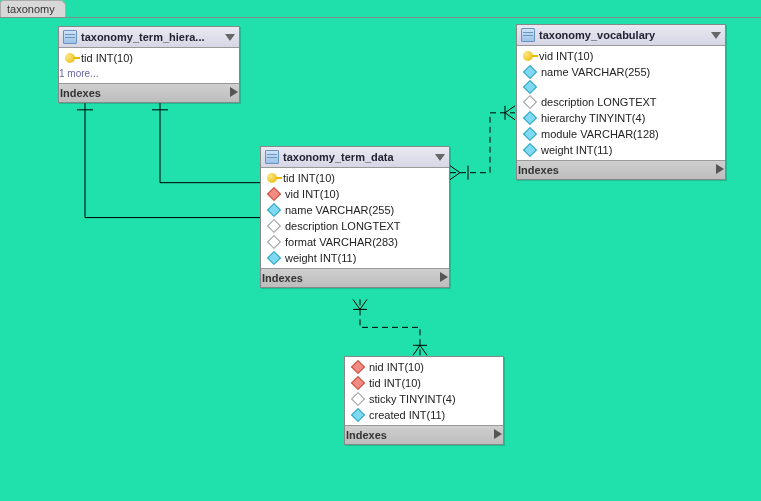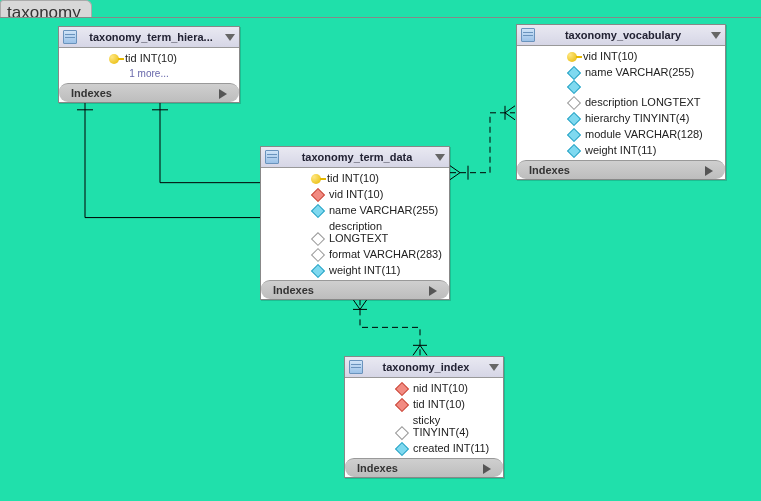--- a/index.html
+++ b/index.html
@@ -1,24 +1,24 @@
 <!DOCTYPE html>
 <html><head>
 <meta charset="utf-8">
 <style>
   body { margin:0; font-family: Tahoma, Verdana, sans-serif; font-size:11px; background:#1fe0aa; width:761px; height:501px; overflow:hidden; position:relative; }
-  .tab { position:absolute; top:0; left:0; background:#d8d8d8; border:1px solid #aaa; border-bottom:none; padding:2px 10px 2px 6px; font-size:17px; color:#333; border-top-left-radius:3px; border-top-right-radius:6px; }
+  .tab { position:absolute; top:0; left:0; background:#d8d8d8; border:1px solid #aaa; border-bottom:none; padding:2px 10px 2px 6px; font-size:11px; color:#333; border-top-left-radius:3px; border-top-right-radius:6px; }
   .canvas { position:absolute; top:17px; left:0; right:0; bottom:0; background:#20e0ab; border-top:1px solid #888; }
   .entity { position:absolute; background:#fff; border:1px solid #888; box-shadow:1px 1px 0 rgba(0,0,0,0.15); }
-  .entity-header { background:linear-gradient(#e9e9f2,#d6d6e6); border-bottom:1px solid #999; padding:3px 4px; display:flex; align-items:center; gap:4px;text-align:center; }
+  .entity-header { background:linear-gradient(#e9e9f2,#d6d6e6); border-bottom:1px solid #999; padding:3px 4px; display:flex; align-items:center; gap:4px; }
   .entity-header .title { font-weight:bold; color:#223; flex:1; white-space:nowrap; overflow:hidden; text-overflow:ellipsis; }
   .entity-body { padding:2px 0; }
-  .col { display:flex; align-items:flex-end; gap:4px; padding:2px 6px; color:#222;margin-left:44px; }
-  .more { text-align:center; color:#66a; font-size:10px; padding:2px 0; }
-  .indexes { background:linear-gradient(#cfcfcf,#bdbdbd); border-top:1px solid #999; padding:3px 12px; display:flex; justify-content:space-between; align-items:flex-end; color:#333; font-weight:bold;border-radius:9px; }
+  .col { display:flex; align-items:center; gap:4px; padding:2px 6px; color:#222; }
+  .more { text-align:left; color:#66a; font-size:10px; padding:2px 0; }
+  .indexes { background:linear-gradient(#cfcfcf,#bdbdbd); border-top:1px solid #999; padding:3px 1px; display:flex; justify-content:space-between; align-items:flex-start; color:#333; font-weight:bold; }
   .tri { width:0; height:0; border-left:5px solid transparent; border-right:5px solid transparent; border-top:7px solid #666; display:inline-block; }
   .tri-r { width:0; height:0; border-top:5px solid transparent; border-bottom:5px solid transparent; border-left:8px solid #555; display:inline-block; }
   .ico { width:12px; height:12px; display:inline-block; }
   .ico-table { background:linear-gradient(#cfe3f7,#9cc2e8); border:1px solid #6a93bd; border-radius:1px; position:relative; }
   .ico-table::before { content:''; position:absolute; top:3px; left:1px; right:1px; height:1px; background:#6a93bd; }
   .ico-table::after { content:''; position:absolute; top:6px; left:1px; right:1px; height:1px; background:#6a93bd; }
   .diamond { width:8px; height:8px; transform:rotate(45deg); display:inline-block; margin:0 2px; }
   .d-cyan { background:#7fd9f0; border:1px solid #2aa3c4; }
   .d-red  { background:#f28b82; border:1px solid #c94a3d; }
   .d-white{ background:#fff; border:1px solid #999; }
@@ -156,25 +156,20 @@
           <span>weight INT(11)</span>
         </div>
     </div>
     <div class="indexes">
         <span>Indexes</span>
         <span class="tri-r"></span>
       </div>
   </div>
 
   <div class="entity" style="left:344px; top:338px; width:158px;">
-    <div class="entity-header">
-      <span class="ico ico-table"></span>
-      <span class="title">taxonomy_index</span>
-      <span class="tri"></span>
-    </div>
     <div class="entity-body">
       <div class="col">
           <span class="diamond d-red"></span>
           <span>nid INT(10)</span>
         </div>
       <div class="col">
           <span class="diamond d-red"></span>
           <span>tid INT(10)</span>
         </div>
       <div class="col">

